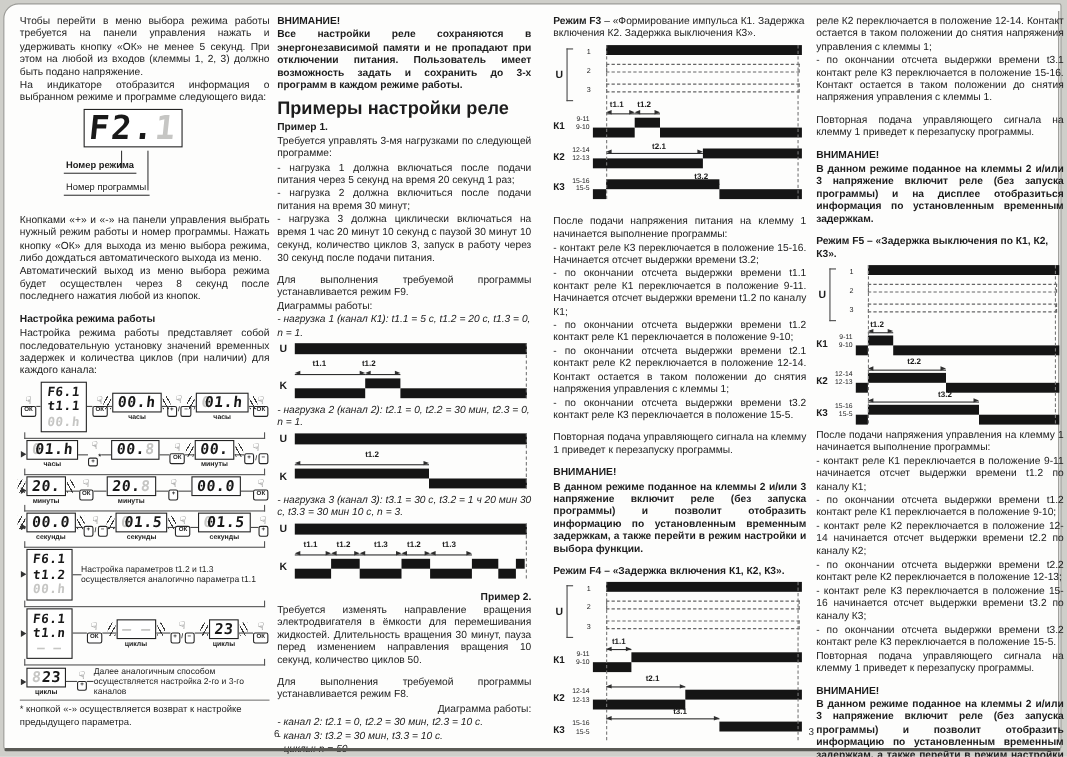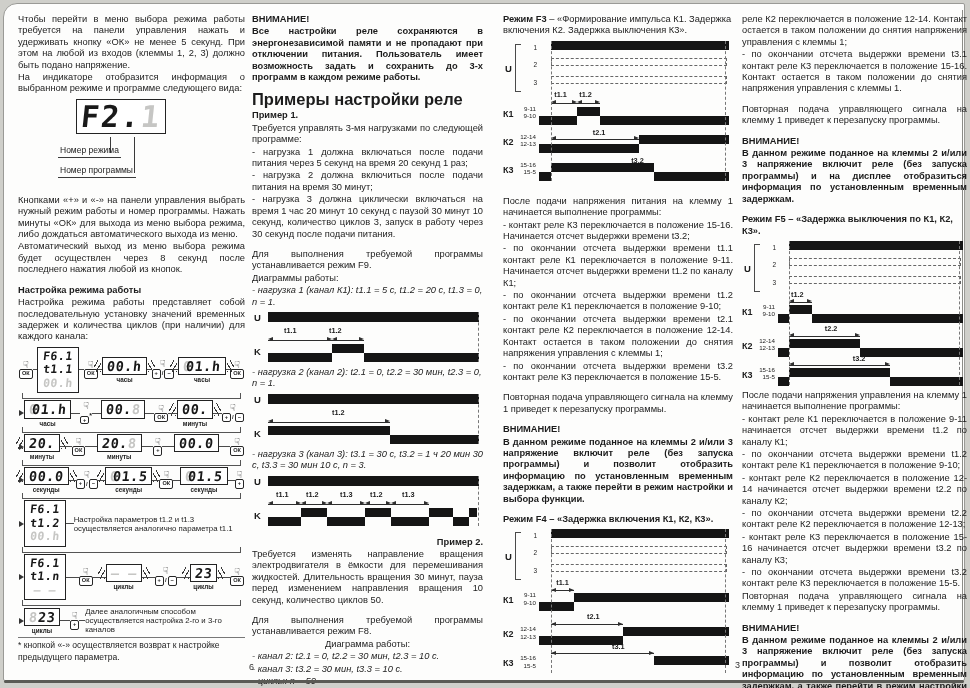--- a/index.html
+++ b/index.html
@@ -94,26 +94,26 @@
 
 <div class="col" id="c1">
   <p class="t">Чтобы перейти в меню выбора режима работы требуется на панели управления нажать и удерживать кнопку «ОК» не менее 5 секунд. При этом на любой из входов (клеммы 1, 2, 3) должно быть подано напряжение.</p>
   <p class="t">На индикаторе отобразится информация о выбранном режиме и программе следующего вида:</p>
 
   <div class="f21wrap">
     <div class="disp f21">
       <span class="dsg">F2.</span><span class="dsg ghost">1</span>
     </div>
     <div class="coline" style="left:92px; top:40px; height:16px;"></div>
-    <span class="colbl" style="left:40px; top:48px;">Номер режима</span>
+    <span class="colbl" style="left:40px; top:48px;font-weight:bold;">Номер режима</span>
     <div class="coline" style="left:116px; top:40px; height:36px;"></div>
     <span class="colbl" style="left:40px; top:68px; width:78px;">Номер программы</span>
   </div>
 
-  <p class="t">Кнопками «+» и «-» на панели управления выбрать нужный режим работы и номер программы. Нажать минуты «ОК» для выхода из меню выбора режима, либо дождаться автоматического выхода из меню.</p>
+  <p class="t">Кнопками «+» и «-» на панели управления выбрать нужный режим работы и номер программы. Нажать кнопку «ОК» для выхода из меню выбора режима, либо дождаться автоматического выхода из меню.</p>
   <p class="t">Автоматический выход из меню выбора режима будет осуществлен через 8 секунд после последнего нажатия любой из кнопок.</p>
   <p class="t b sp" style="text-align:left">Настройка режима работы</p>
   <p class="t">Настройка режима работы представляет собой последовательную установку значений временных задержек и количества циклов (при наличии) для каждого канала:</p>
 
   <div class="fr" style="margin-top:4px">
     <div class="hb">
           <span class="hand">☟</span>
           <span class="kbtn">ОК</span>
         </div>
     <div class="cl"></div>
@@ -397,21 +397,21 @@
     <div class="bar" style="left:139px; width:38px; top:43px; height:9px"></div>
     <div class="bar" style="left:177px; width:24px; top:34px; height:9px"></div>
     <div class="bar" style="left:201px; width:16px; top:43px; height:9px"></div>
     <div class="bar" style="left:217px; width:8px; top:34px; height:9px"></div>
     <div class="vd" style="right:4px; top:2px; height:50px"></div>
   </div>
 
   <p class="t b sp" style="text-align:right">Пример 2.</p>
   <p class="t">Требуется изменять направление вращения электродвигателя в ёмкости для перемешивания жидкостей. Длительность вращения 30 минут, пауза перед изменением направления вращения 10 секунд, количество циклов 50.</p>
   <p class="t sp">Для выполнения требуемой программы устанавливается режим F8.</p>
-  <p class="t" style="text-align:center">Диаграмма работы:</p>
+  <p class="t" style="text-align:right">Диаграмма работы:</p>
   <p class="t i" style="text-align:left">- канал 2: t2.1 = 0, t2.2 = 30 мин, t2.3 = 10 с.</p>
   <p class="t i" style="text-align:left">- канал 3: t3.2 = 30 мин, t3.3 = 10 с.</p>
   <p class="t i" style="text-align:left">- циклы: n = 50</p>
 
 </div>
 <span class="pgnum" style="left:245px; top:658px">6</span>
 
 <div class="col" id="c3">
   <p class="t" style="text-align:left"><span class="b">Режим  F3</span><span> – «Формирование импульса К1. Задержка включения К2. Задержка выключения К3».</span></p>
 

